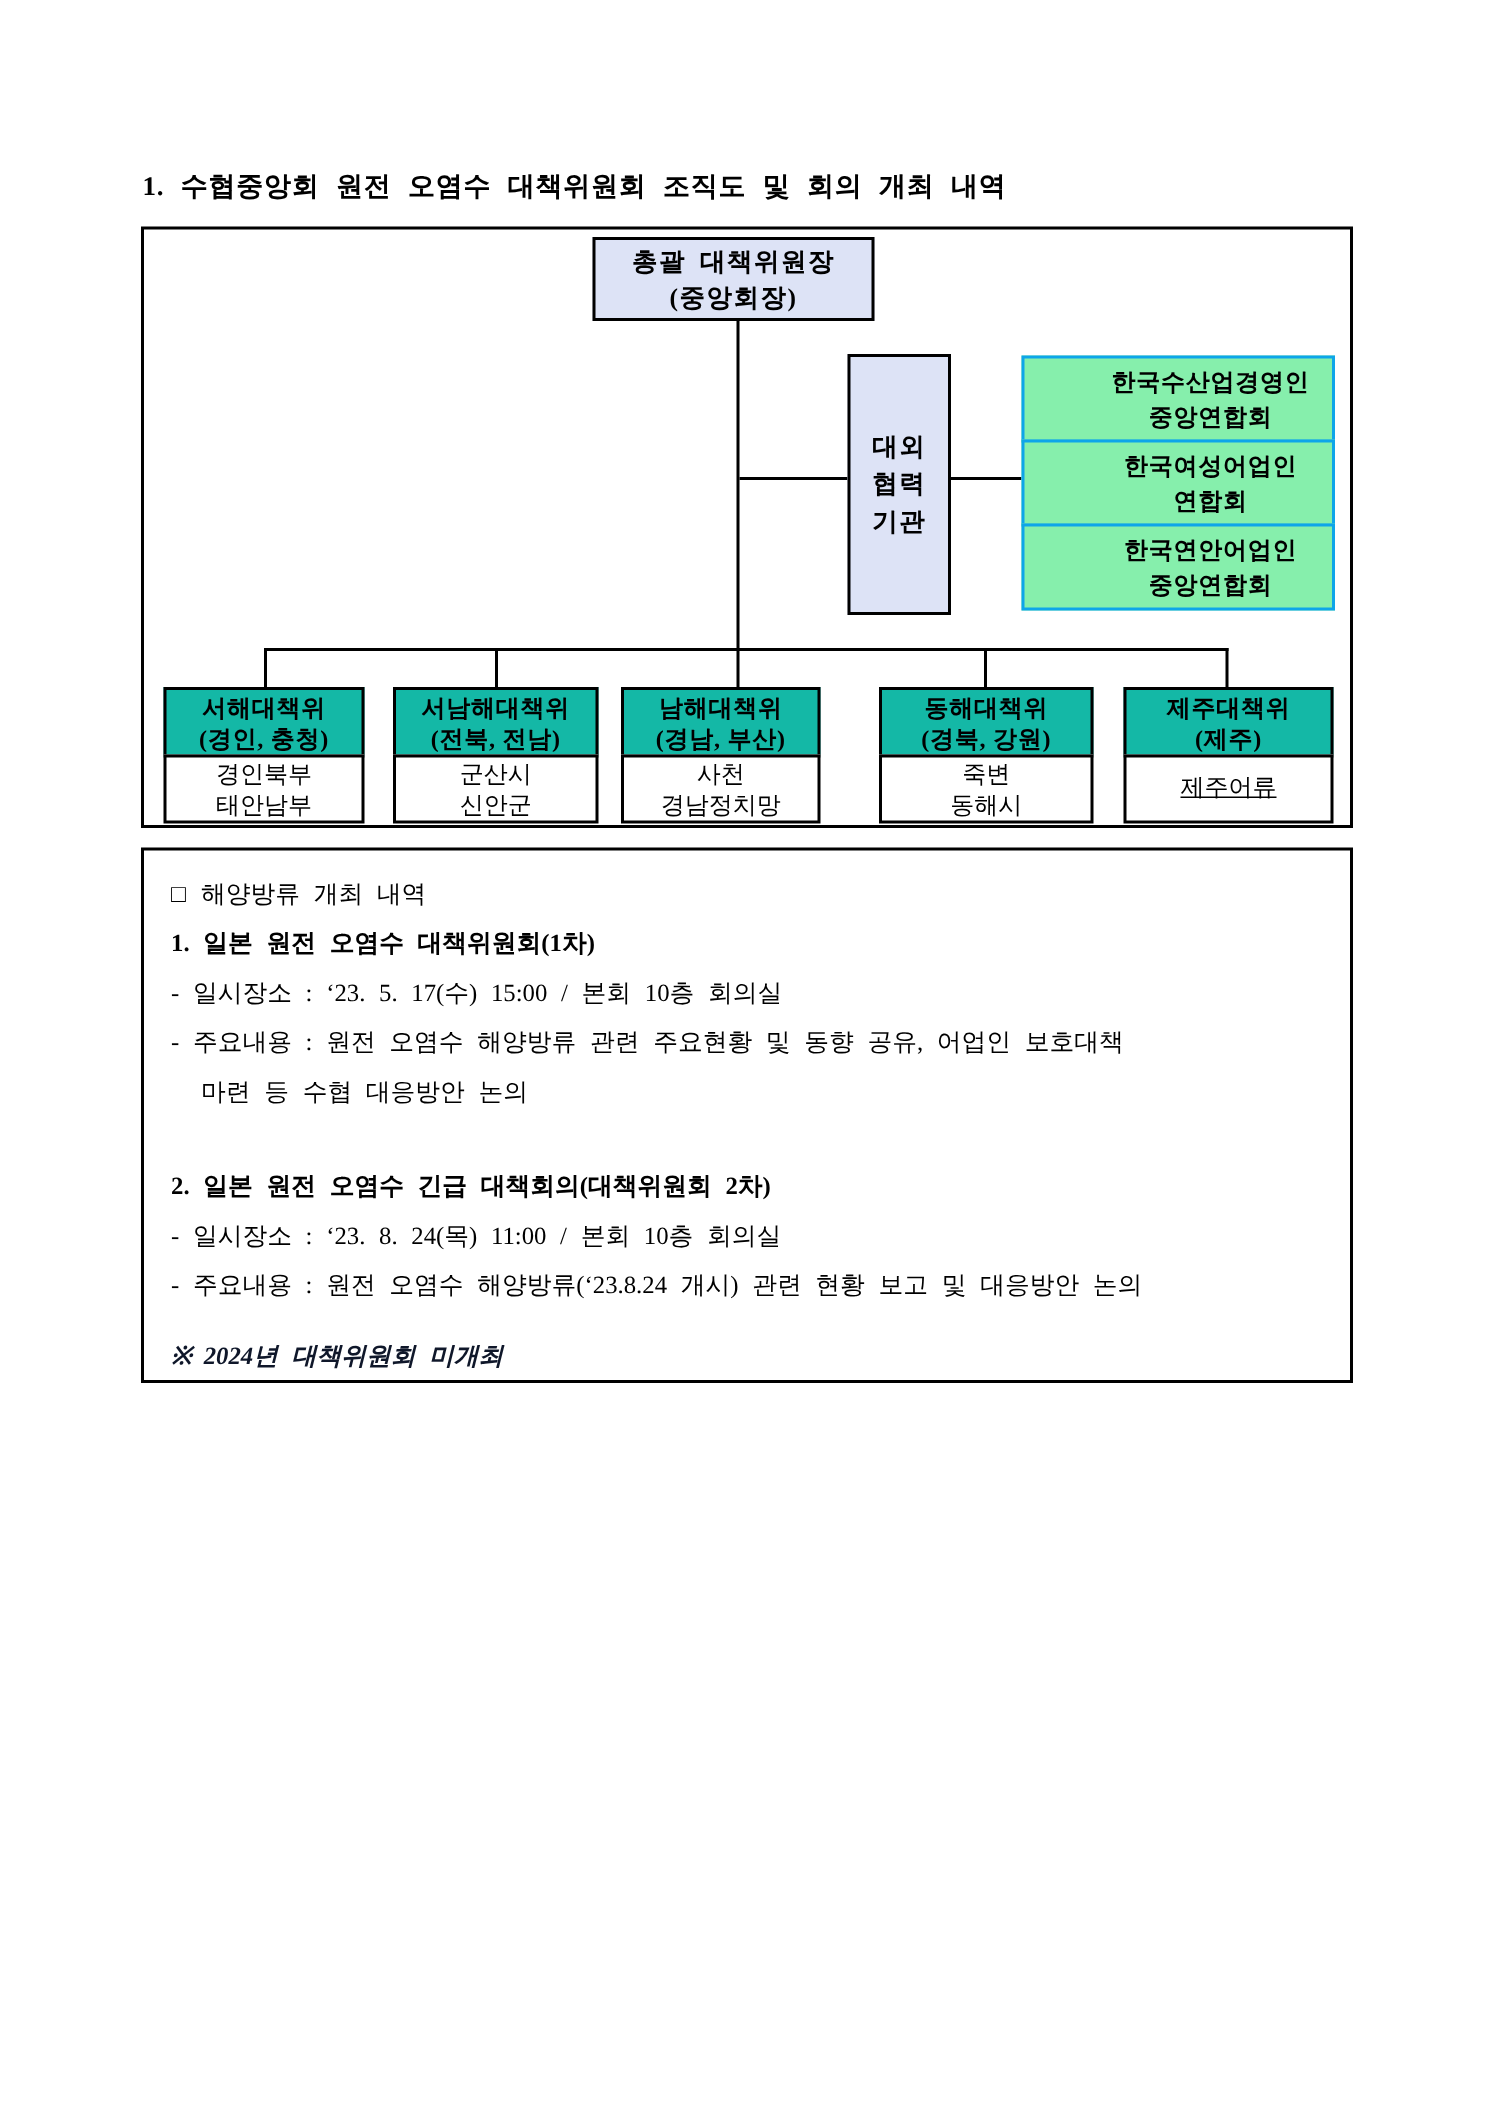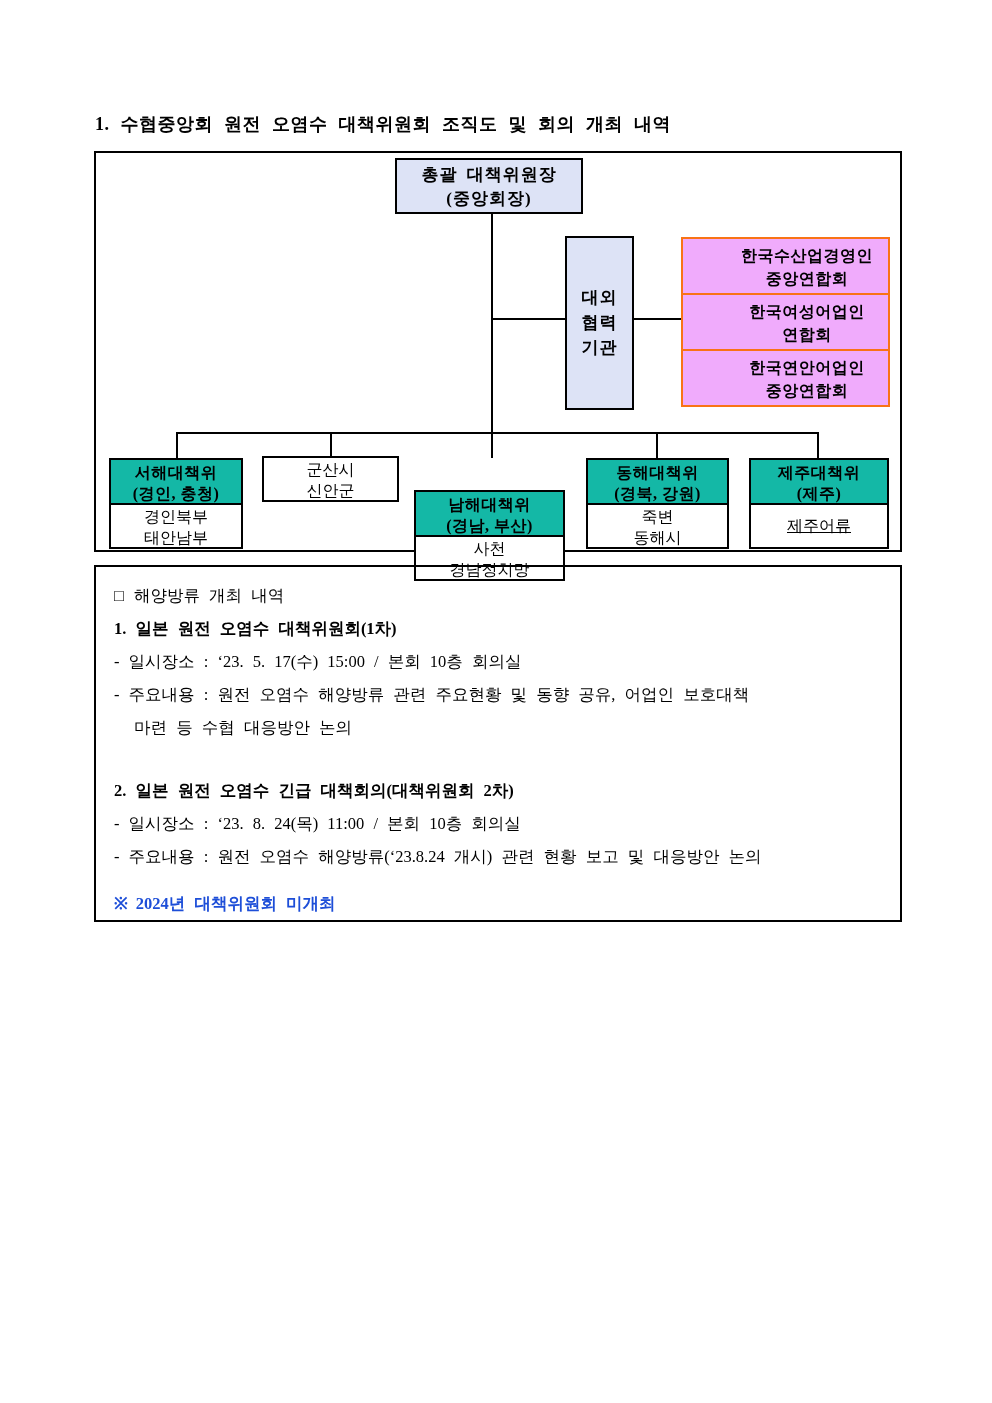--- a/index.html
+++ b/index.html
@@ -34,21 +34,21 @@
   }
   .external-box {
     left: 469px; top: 83px; width: 69px; height: 174px;
     font-size: 17px; line-height: 25px; padding-top: 47px;
     letter-spacing: 1px;
   }
   .ext-stack {
     position: absolute; left: 585px; top: 84px; width: 209px;
   }
   .ext-box {
-    border: 2px solid #f97316; background: #f0abfc;
+    border: 2px solid #0ea5e9; background: #86efac;
     height: 58px; margin-top: -2px;
     text-align: center; font-weight: bold;
     font-size: 16px; line-height: 23px; padding-top: 5px;
     letter-spacing: 0.5px;
     padding-left: 43px;
   }
   .ext-box:first-child { margin-top: 0; }
   .line { position: absolute; background: #000; }
   .region-box { position: absolute; top: 305px; }
   .rb-header {
@@ -58,37 +58,37 @@
     letter-spacing: 0.5px;
   }
   .rb-body {
     border: 2px solid #000; background: #ffffff;
     height: 46px; margin-top: -2px; text-align: center;
     font-size: 16px; line-height: 21px; padding-top: 1px;
   }
   .rb-body.single { line-height: 42px; padding-top: 0; text-decoration: underline; }
   .rb1 { left: 13px;  width: 134px; }
   .rb2 { left: 166px; width: 137px; }
-  .rb3 { left: 318px; width: 151px; margin-top: 32px; }
+  .rb3 { left: 318px; width: 133px; }
   .rb4 { left: 490px; width: 143px; }
   .rb5 { left: 653px; width: 140px; }
   
   .meetings-box {
     position: absolute; left: 94px; top: 565px;
     width: 808px; height: 357px;
     border: 2px solid #000;
     padding: 12px 18px 0 18px;
     font-size: 16.5px;
   }
   .mline { height: 33px; line-height: 33px; word-spacing: 5px; white-space: nowrap; }
   .mline.bold { font-weight: bold; }
   .mline.indent { padding-left: 20px; }
   .gap30 { height: 30px; }
   .gap14 { height: 14px; }
-  .note-line { color: #1d4ed8; font-weight: bold; }
+  .note-line { color: #0f172a; font-weight: bold; font-style: italic; }
   .bullet-glyph { margin-right: 10px; }
   .note-mark { margin-right: 8px; }
 </style>
 </head>
 <body>
 
 <div class="doc-title">1. 수협중앙회 원전 오염수 대책위원회 조직도 및 회의 개최 내역</div>
 
 <div class="org-chart">
 
@@ -133,20 +133,24 @@
       <div>서해대책위</div>
       <div>(경인, 충청)</div>
     </div>
     <div class="rb-body">
       <div>경인북부</div>
       <div>태안남부</div>
     </div>
   </div>
 
   <div class="region-box rb2">
+    <div class="rb-header">
+      <div>서남해대책위</div>
+      <div>(전북, 전남)</div>
+    </div>
     <div class="rb-body">
       <div>군산시</div>
       <div>신안군</div>
     </div>
   </div>
 
   <div class="region-box rb3">
     <div class="rb-header">
       <div>남해대책위</div>
       <div>(경남, 부산)</div>

